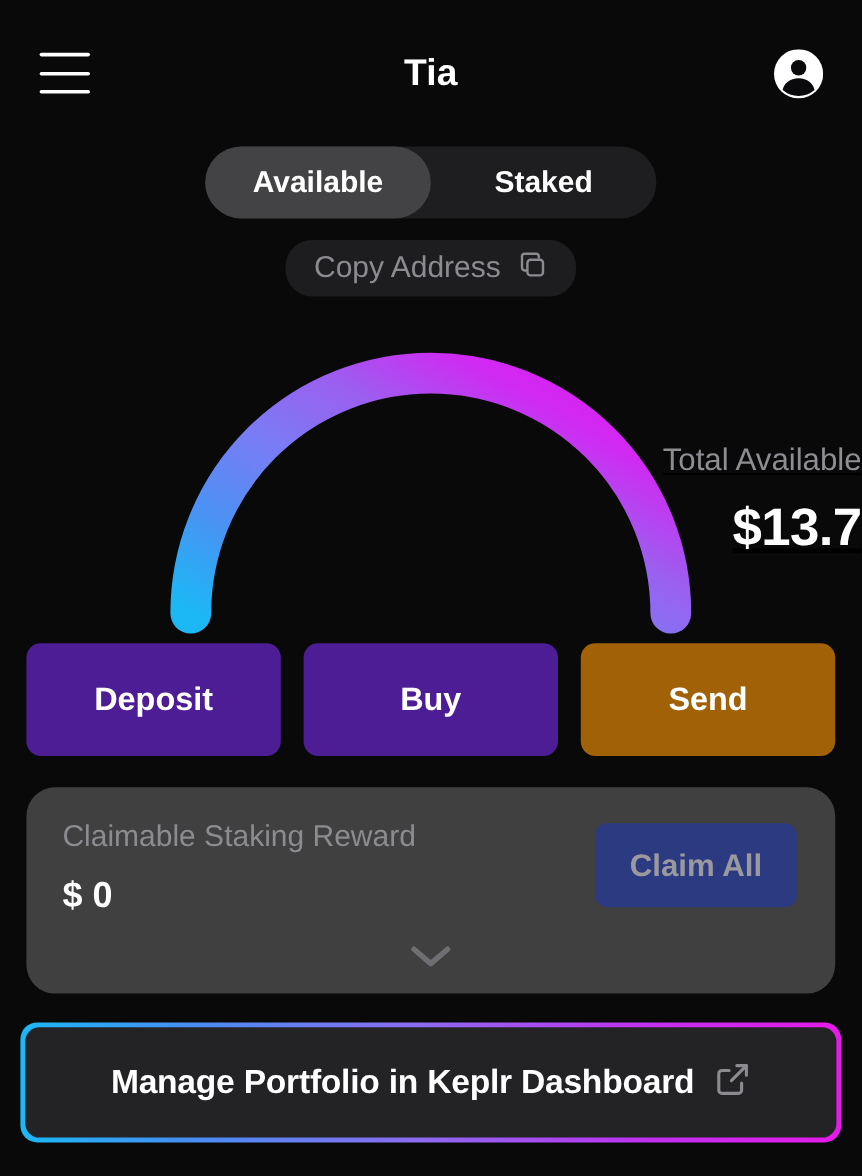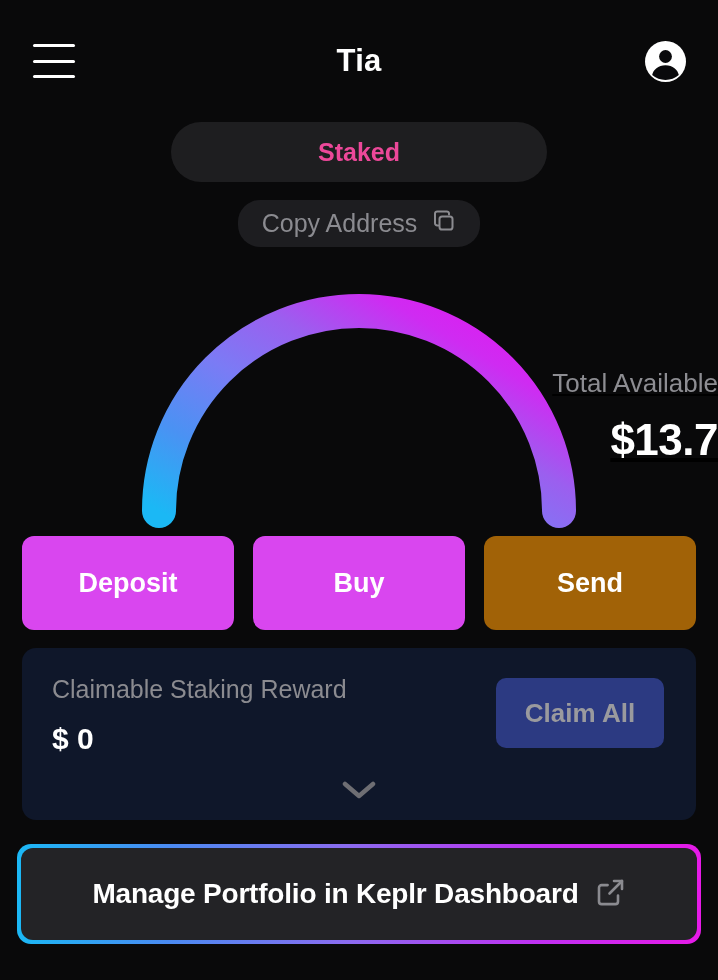--- a/index.html
+++ b/index.html
@@ -52,21 +52,21 @@
     border-radius: 30px;
     padding: 0;
     width: 376px; height: 60px;
     align-items: center;
   }
   .tab {
     flex: 1 1 50%;
     height: 60px;
     display: flex; align-items: center; justify-content: center;
     font-size: 25px; font-weight: bold;
-    color: #ec4899;
+    color: #ffffff;
     border-radius: 30px;
     cursor: pointer;
     user-select: none;
   }
   .tab.active { background: #434345; color: #ffffff; }
 
   
   .copy-wrap { display: flex; justify-content: center; margin-top: 18px; }
   .copy-btn {
     display: inline-flex; align-items: center; gap: 16px;
@@ -115,29 +115,29 @@
   .action-btn {
     flex: 1 1 0;
     height: 94px;
     border-radius: 12px;
     display: flex; align-items: center; justify-content: center;
     font-size: 27px; font-weight: bold; color: #ffffff;
     cursor: pointer; user-select: none;
     border: none;
     font-family: "Liberation Sans", sans-serif;
   }
-  .action-btn.secondary { background: #d946ef; align-items: center; }
+  .action-btn.secondary { background: #4c1d95; align-items: center; }
   .action-btn.primary { background: #a16207; }
 
   
   .reward-card {
     position: relative;
-    margin: 18px 22px 0 22px;
-    background: #0f172a;
-    border-radius: 14px;
+    margin: 26px 22px 0 22px;
+    background: #404040;
+    border-radius: 24px;
     height: 172px;
     padding: 26px 30px 0 30px;
     flex: 0 0 auto;
   }
   .reward-title {
     font-size: 25px; color: #8b8b90; font-weight: normal;
     line-height: 30px;
   }
   .reward-value {
     font-size: 30px; color: #ffffff; font-weight: bold;
@@ -201,20 +201,23 @@
       <svg width="41" height="41" viewBox="0 0 41 41" aria-hidden="true">
         <circle cx="20.5" cy="20.5" r="20.5" fill="#ffffff"></circle>
         <circle cx="20.5" cy="15.5" r="6.4" fill="#0a0a0c"></circle>
         <path d="M20.5 24.2c-7.2 0-12.4 4.6-13.3 9.9a20.5 20.5 0 0 0 26.6 0c-.9-5.3-6.1-9.9-13.3-9.9z" fill="#0a0a0c"></path>
       </svg>
     </div>
   </div>
 
   <div class="tabs-wrap">
     <div class="tabs">
+      <div class="tab active">
+        <span>Available</span>
+      </div>
       <div class="tab">
         <span>Staked</span>
       </div>
     </div>
   </div>
 
   <div class="copy-wrap">
     <div class="copy-btn">
       <span class="label">Copy Address</span>
       <span>

